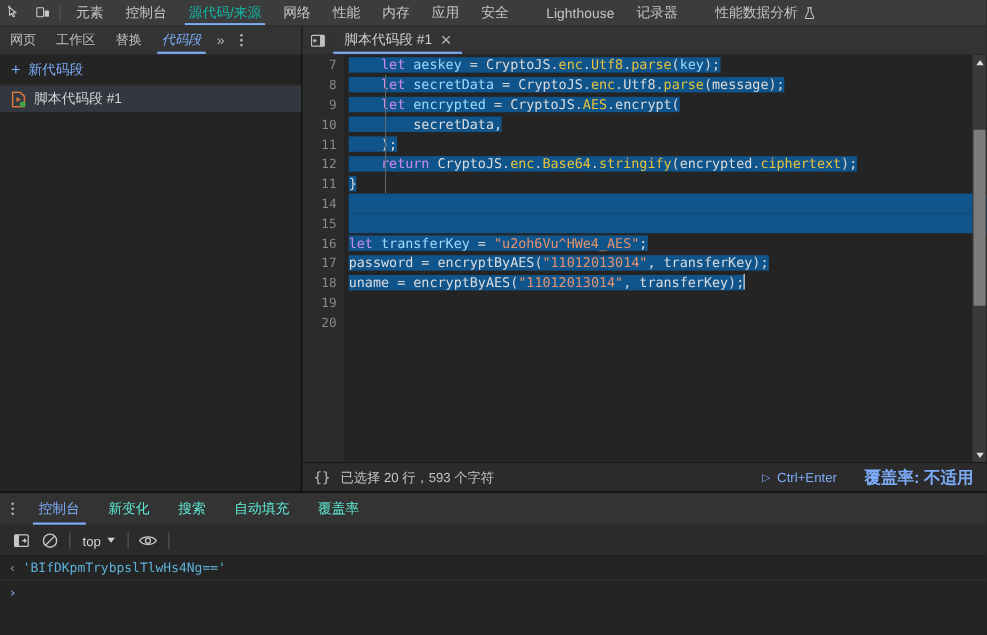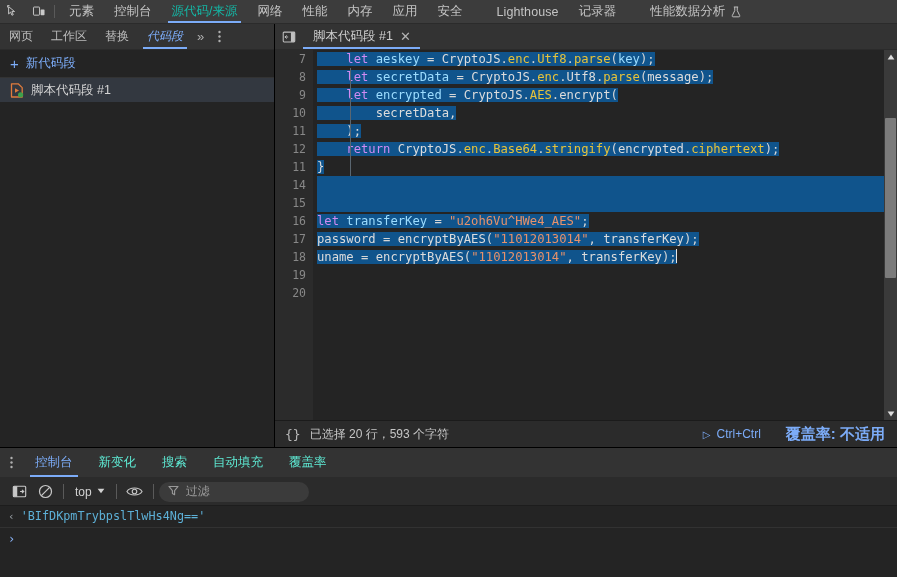--- a/index.html
+++ b/index.html
@@ -435,21 +435,21 @@
           </div>
         </div>
       </div>
 
       <div class="statusbar">
         <span class="braces">{}</span>
         <span>已选择 20 行，593 个字符</span>
         <span class="sb-spacer"></span>
         <span class="run-hint">
           <span class="run-tri">▷</span>
-          <span>Ctrl+Ctrl</span>
+          <span>Ctrl+Enter</span>
         </span>
         <span class="coverage">覆盖率: 不适用</span>
       </div>
     </div>
   </div>
 
   <div class="drawer" style="height:130px;min-height:130px">
     <div class="drawer-tabbar">
       <div class="dots-v" style="width:22px">
         <svg width="3" height="13" viewBox="0 0 3 13">
@@ -499,28 +499,20 @@
         </span>
       </div>
       <div class="ct-sep"></div>
       <div class="ct-btn">
         <svg width="17" height="13" viewBox="0 0 18 13">
           <path d="M1 6.5 C4 1.6 14 1.6 17 6.5 C14 11.4 4 11.4 1 6.5 Z" fill="none" stroke="#c8c8c8" stroke-width="1.2"></path>
           <circle cx="9" cy="6.5" r="2.4" fill="none" stroke="#c8c8c8" stroke-width="1.2"></circle>
         </svg>
       </div>
       <div class="ct-sep"></div>
-      <div class="filter-box">
-        <span>
-          <svg width="11" height="11" viewBox="0 0 12 12">
-            <path d="M1 1.6 L11 1.6 L7.2 6.2 L7.2 10.6 L4.8 9.2 L4.8 6.2 Z" fill="none" stroke="#9a9a9a" stroke-width="1.2" stroke-linejoin="round"></path>
-          </svg>
-        </span>
-        <span>过滤</span>
-      </div>
     </div>
 
     <div class="console-body">
       <div class="console-msg">
         <span class="arrow-left">‹</span>
         <span class="result-str">'BIfDKpmTrybpslTlwHs4Ng=='</span>
       </div>
       <div class="console-prompt">
         <span class="prompt-arrow">›</span>
         <span></span>

